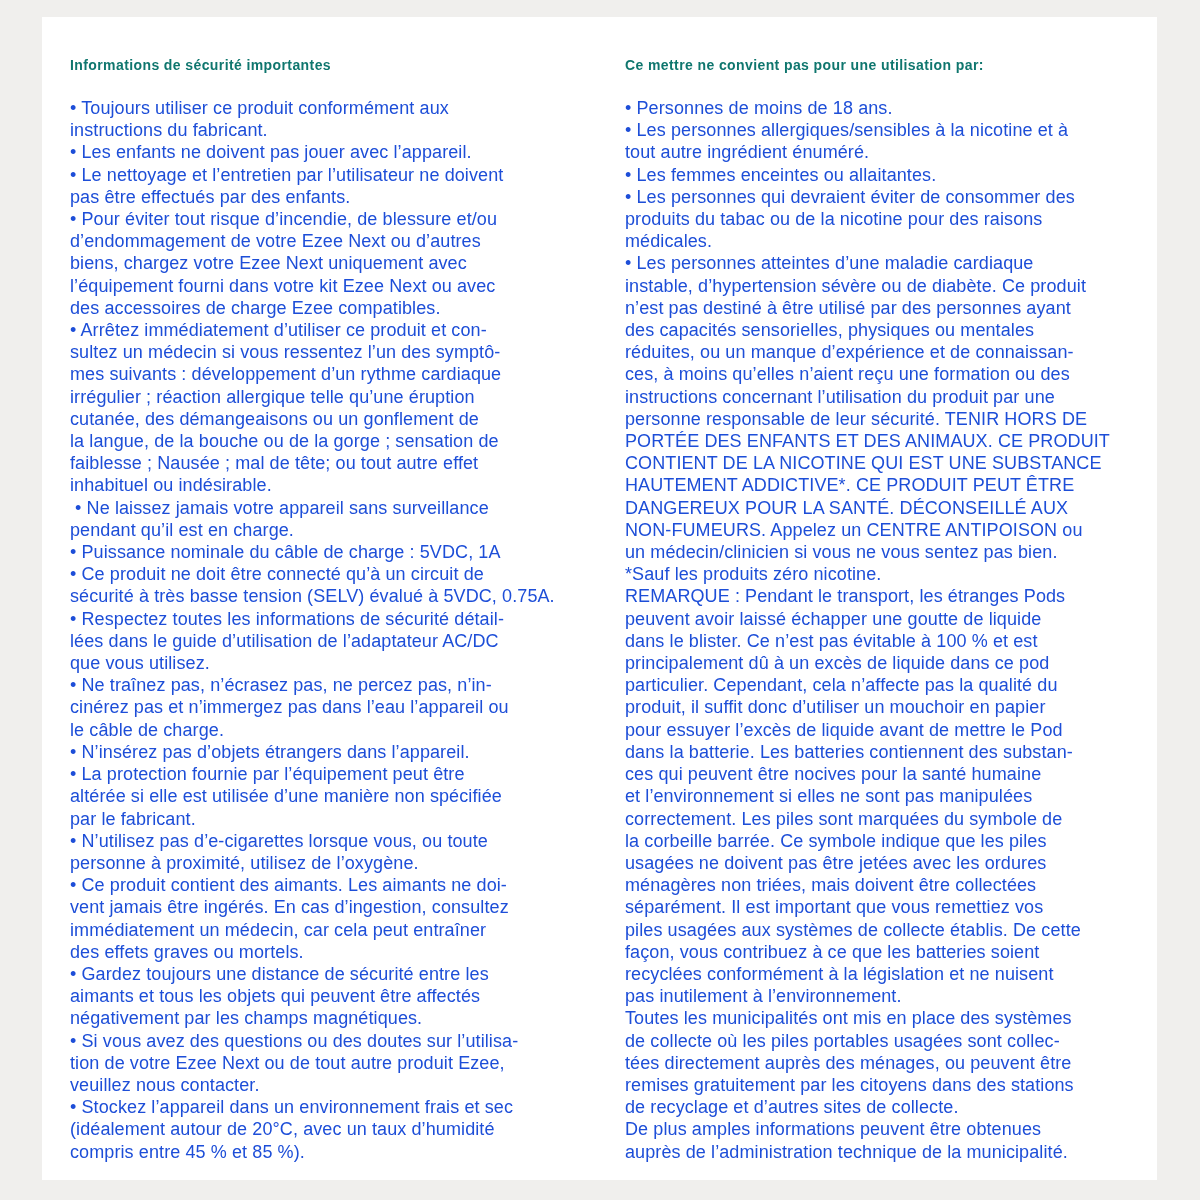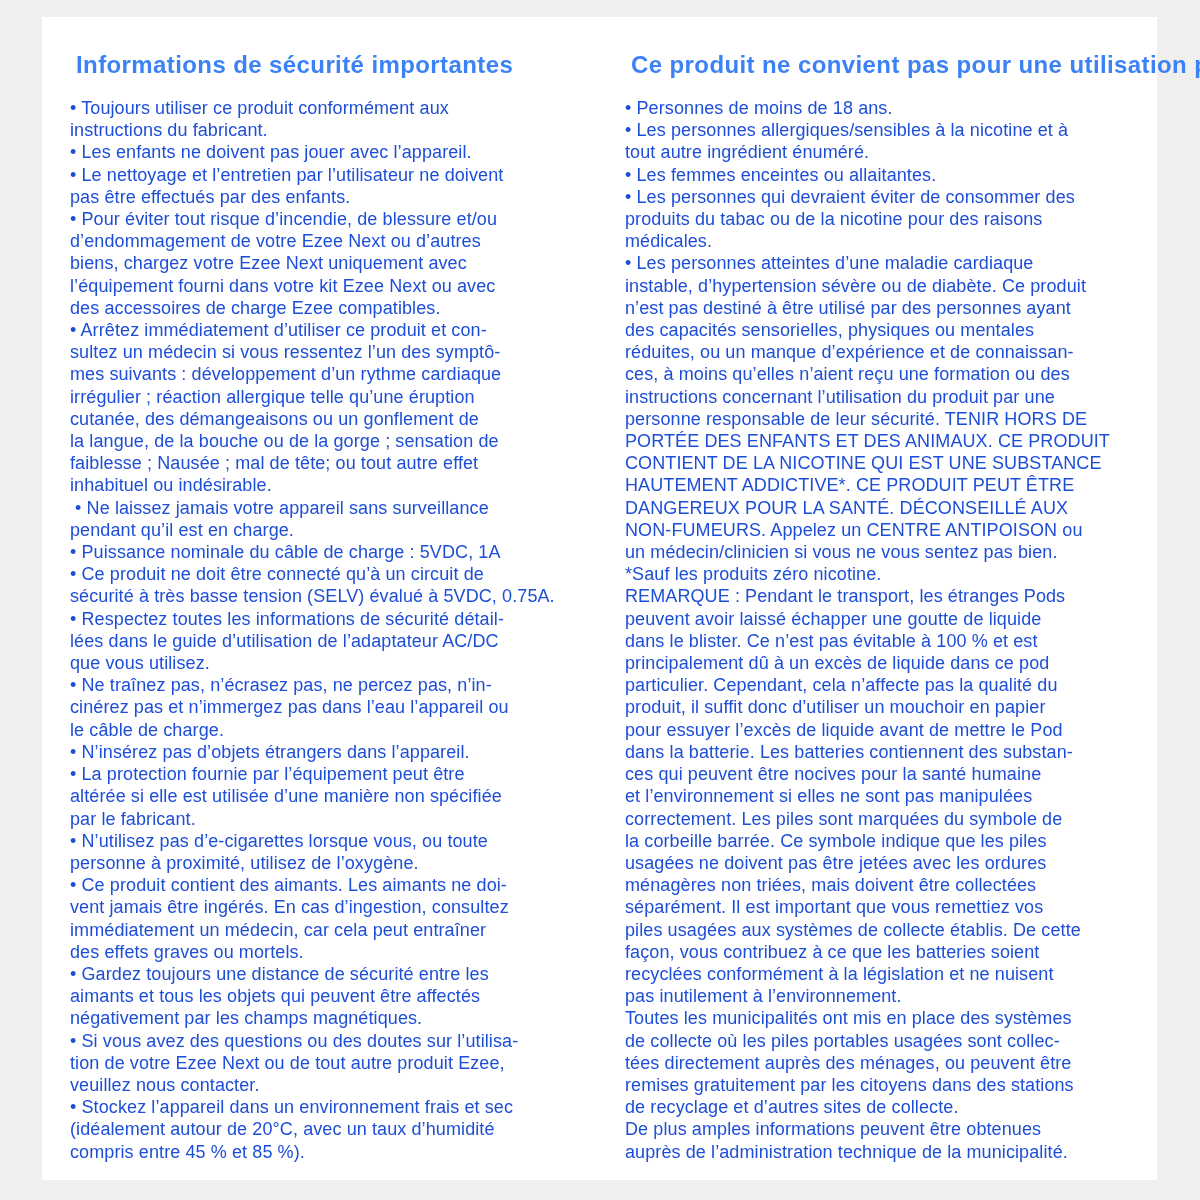--- a/index.html
+++ b/index.html
@@ -28,26 +28,26 @@
     padding: 35px 20px 0 28px;
     display: flex;
     gap: 55px;
   }
   .col {
     box-sizing: border-box;
   }
   .col-left  { width: 500px; flex: 0 0 auto; }
   .col-right { flex: 1 1 auto; min-width: 0; }
   .col h2 {
-    margin: 0 0 19px 6px;
-    font-size: 24px;
+    margin: 0 0 19px 0;
+    font-size: 14px;
     line-height: 26px;
     font-weight: bold;
     letter-spacing: 0.4px;
-    color: #3b82f6;
+    color: #0f766e;
     white-space: pre;
   }
   .body-text {
     font-size: 18px;
     line-height: 22.2px;
     letter-spacing: 0.1px;
     color: #1d4ed8;
     white-space: pre;
   }
 </style>
@@ -103,21 +103,21 @@
 négativement par les champs magnétiques.
 • Si vous avez des questions ou des doutes sur l’utilisa-
 tion de votre Ezee Next ou de tout autre produit Ezee,
 veuillez nous contacter.
 • Stockez l’appareil dans un environnement frais et sec
 (idéalement autour de 20°C, avec un taux d’humidité
 compris entre 45 % et 85 %).</div>
     </section>
 
     <section class="col col-right">
-      <h2>Ce produit ne convient pas pour une utilisation par:</h2>
+      <h2>Ce mettre ne convient pas pour une utilisation par:</h2>
       <div class="body-text">• Personnes de moins de 18 ans.
 • Les personnes allergiques/sensibles à la nicotine et à
 tout autre ingrédient énuméré.
 • Les femmes enceintes ou allaitantes.
 • Les personnes qui devraient éviter de consommer des
 produits du tabac ou de la nicotine pour des raisons
 médicales.
 • Les personnes atteintes d’une maladie cardiaque
 instable, d’hypertension sévère ou de diabète. Ce produit
 n’est pas destiné à être utilisé par des personnes ayant

